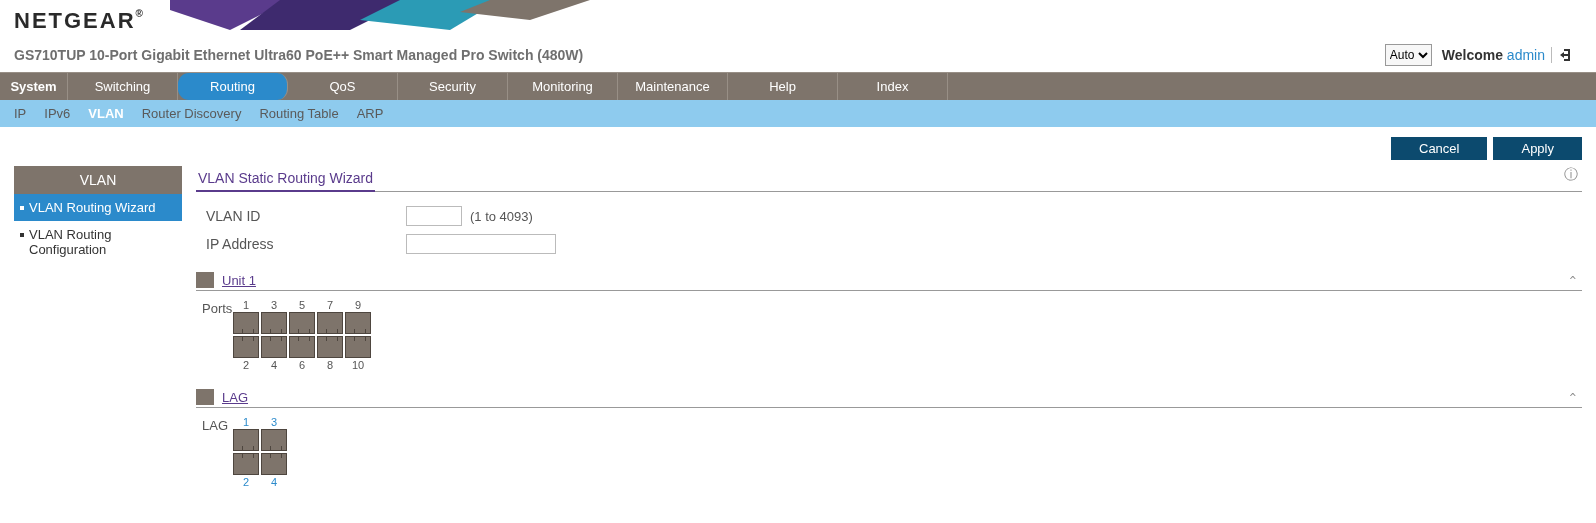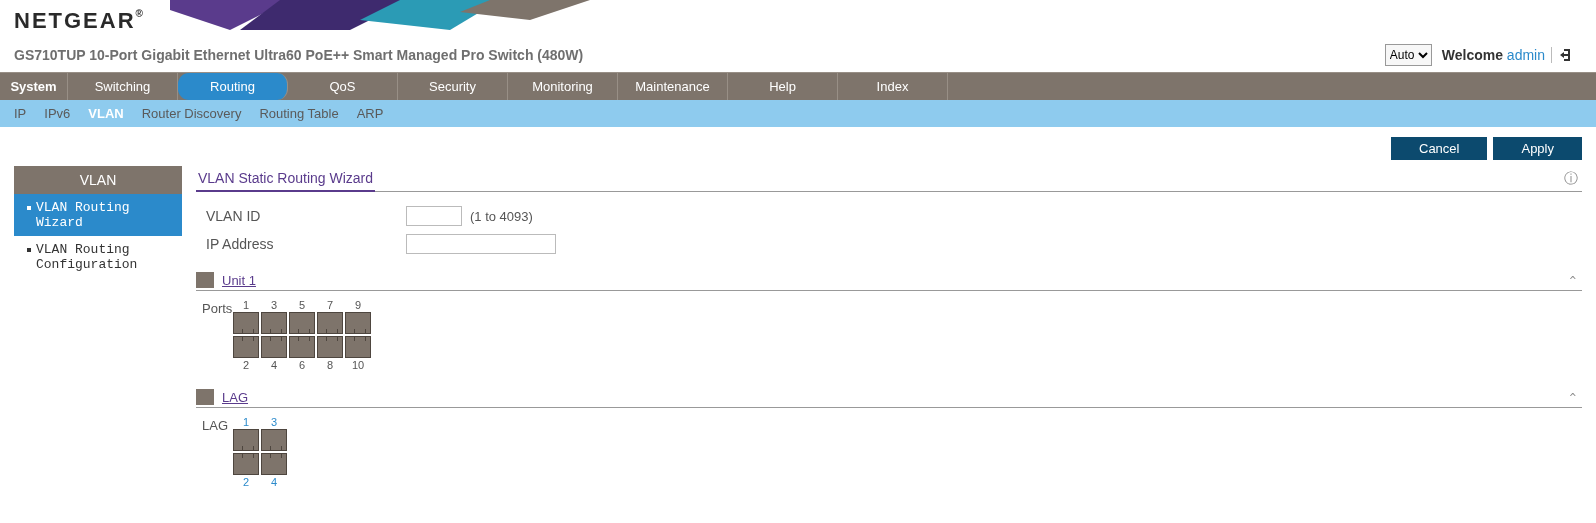--- a/index.html
+++ b/index.html
@@ -33,27 +33,27 @@
   
   
   .action-bar { display: flex; justify-content: flex-end; gap: 6px; padding: 10px 14px 6px; }
   .btn { background: #0c4a6e; color: #fff; border: none; padding: 4px 28px; font-size: 13px; cursor: pointer; text-align: center; }
   
   
   .layout { display: flex; padding: 0 14px; gap: 14px; }
   
   .sidebar { width: 168px; }
   .sidebar-header { background: #7e746b; color: #fff; text-align: center; padding: 6px 0; font-size: 14px; }
-  .sidebar-item { padding: 6px 13px; font-size: 13px; cursor: pointer; display: flex; align-items: flex-start; font-family: Liberation Mono, monospace; }
+  .sidebar-item { padding: 6px 6px; font-size: 13px; cursor: pointer; display: flex; align-items: flex-start; }
   .sidebar-item .bullet { width: 4px; height: 4px; background: #333; margin: 6px 5px 0 0; flex-shrink: 0; }
   .sidebar-item.active { background: #2b8acb; color: #fff; }
   .sidebar-item.active .bullet { background: #fff; }
   
   .content { flex: 1; }
-  .panel-title-row { display: flex; align-items: center; border-bottom: 1px solid #999; }
+  .panel-title-row { display: flex; align-items: flex-start; border-bottom: 1px solid #999; }
   .panel-title { color: #5a3b8c; font-size: 14px; padding: 4px 2px; border-bottom: 2px solid #5a3b8c; margin-bottom: -1px; }
   .help-icon { margin-left: auto; color: #888; font-size: 14px; padding-right: 4px; cursor: pointer; }
   
   .form-section { padding: 14px 0 10px 10px; }
   .form-row { display: flex; align-items: center; margin-bottom: 8px; }
   .form-row label { width: 200px; color: #555; font-size: 14px; }
   .form-row input[type=text] { width: 150px; height: 20px; border: 1px solid #bbb; padding: 0 4px; font-size: 12px; }
   .form-row input.short { width: 56px; }
   .form-row .hint { margin-left: 8px; color: #555; font-size: 13px; }
   

